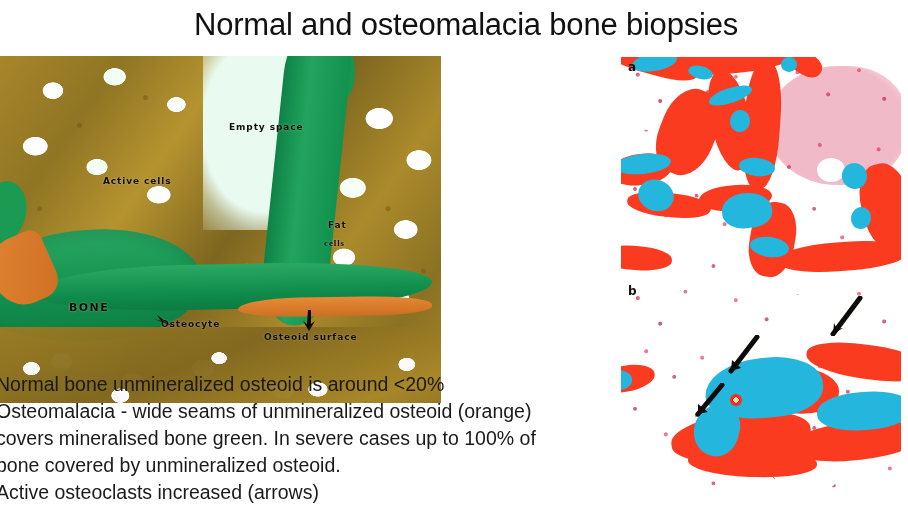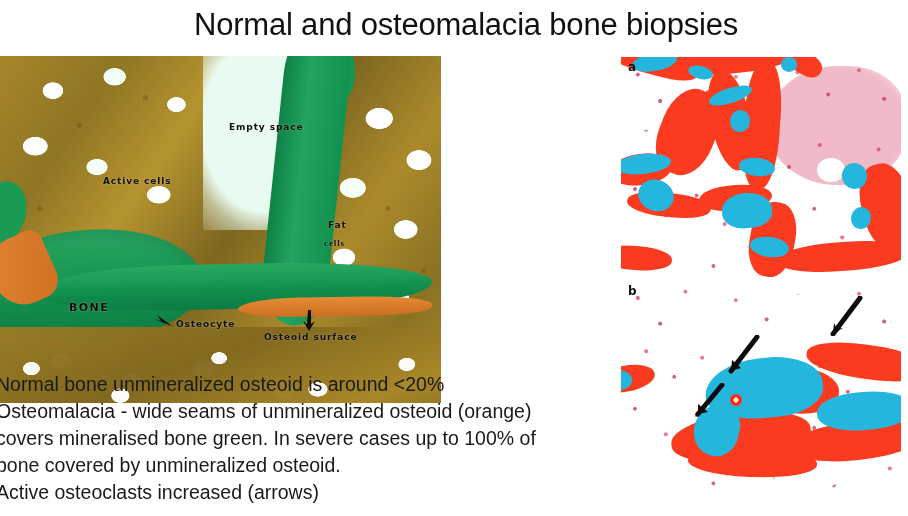--- a/index.html
+++ b/index.html
@@ -239,21 +239,21 @@
     <div class="mm-label" style="left:103px;top:120px;">Active cells</div>
 
     <div class="mm-label" style="left:328px;top:164px;">Fat</div>
     <div class="mm-label" style="left:324px;top:182px;font-family:Liberation Serif, serif;">cells</div>
 
     <div class="mm-label big" style="left:69px;top:231px;margin-top:14px;">BONE</div>
 
     <svg class="mm-arrow" style="left:152px;top:256px;" width="22" height="16" viewBox="0 0 22 16">
       <path d="M20 14 L5 3 L9 9 L2 7 Z" fill="#100c04"></path>
     </svg>
-    <div class="mm-label" style="left:176px;top:263px;">Osteocyte</div>
+    <div class="mm-label" style="left:161px;top:263px;">Osteocyte</div>
 
     <svg class="mm-arrow" style="left:302px;top:254px;" width="14" height="22" viewBox="0 0 14 22">
       <path d="M6 0 L9 0 L9 14 L13 11 L7 21 L1 11 L5 14 Z" fill="#100c04"></path>
     </svg>
     <div class="mm-label" style="left:264px;top:276px;">Osteoid surface</div>
   </div>
 
   <div class="body-text">
     <p>Normal bone unmineralized osteoid is around &lt;20%</p>
     <p>Osteomalacia  - wide seams of unmineralized osteoid (orange)</p>

